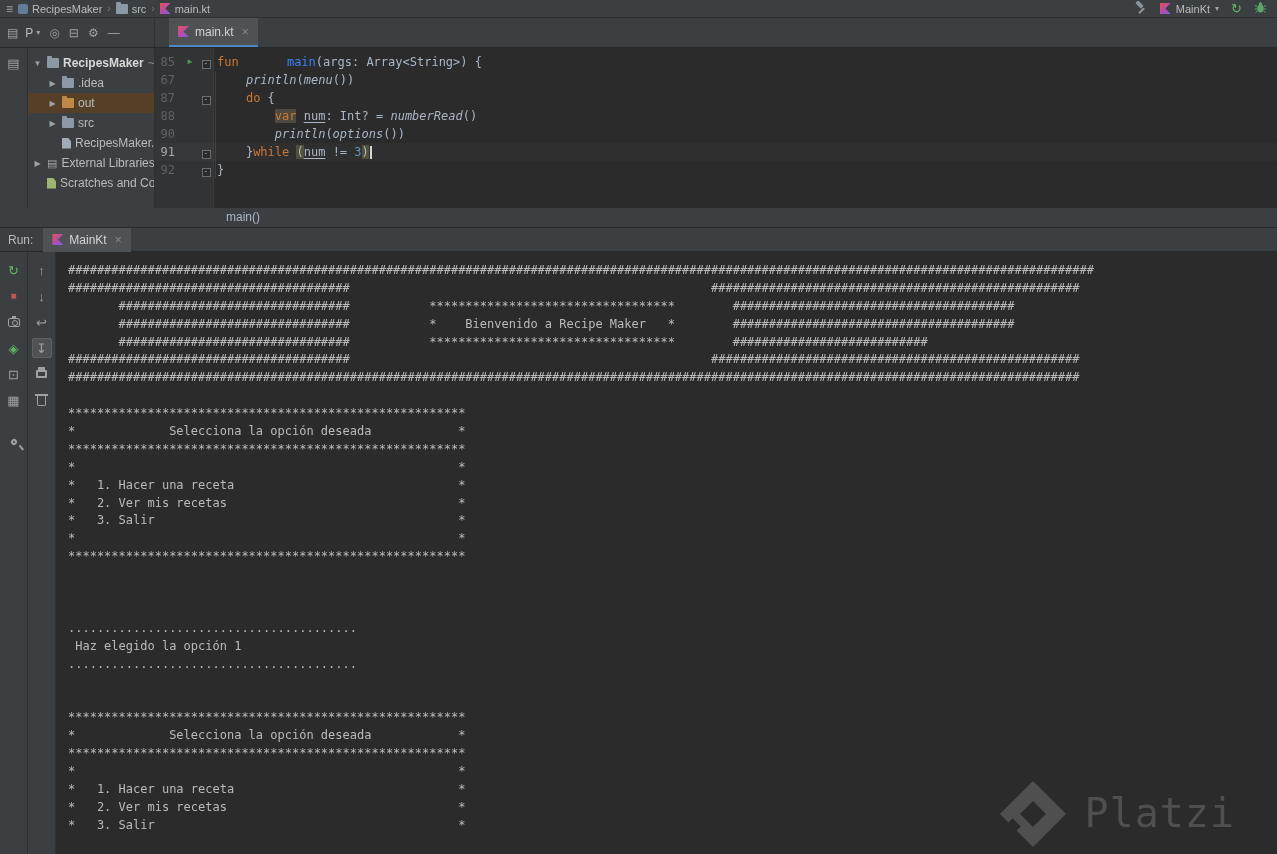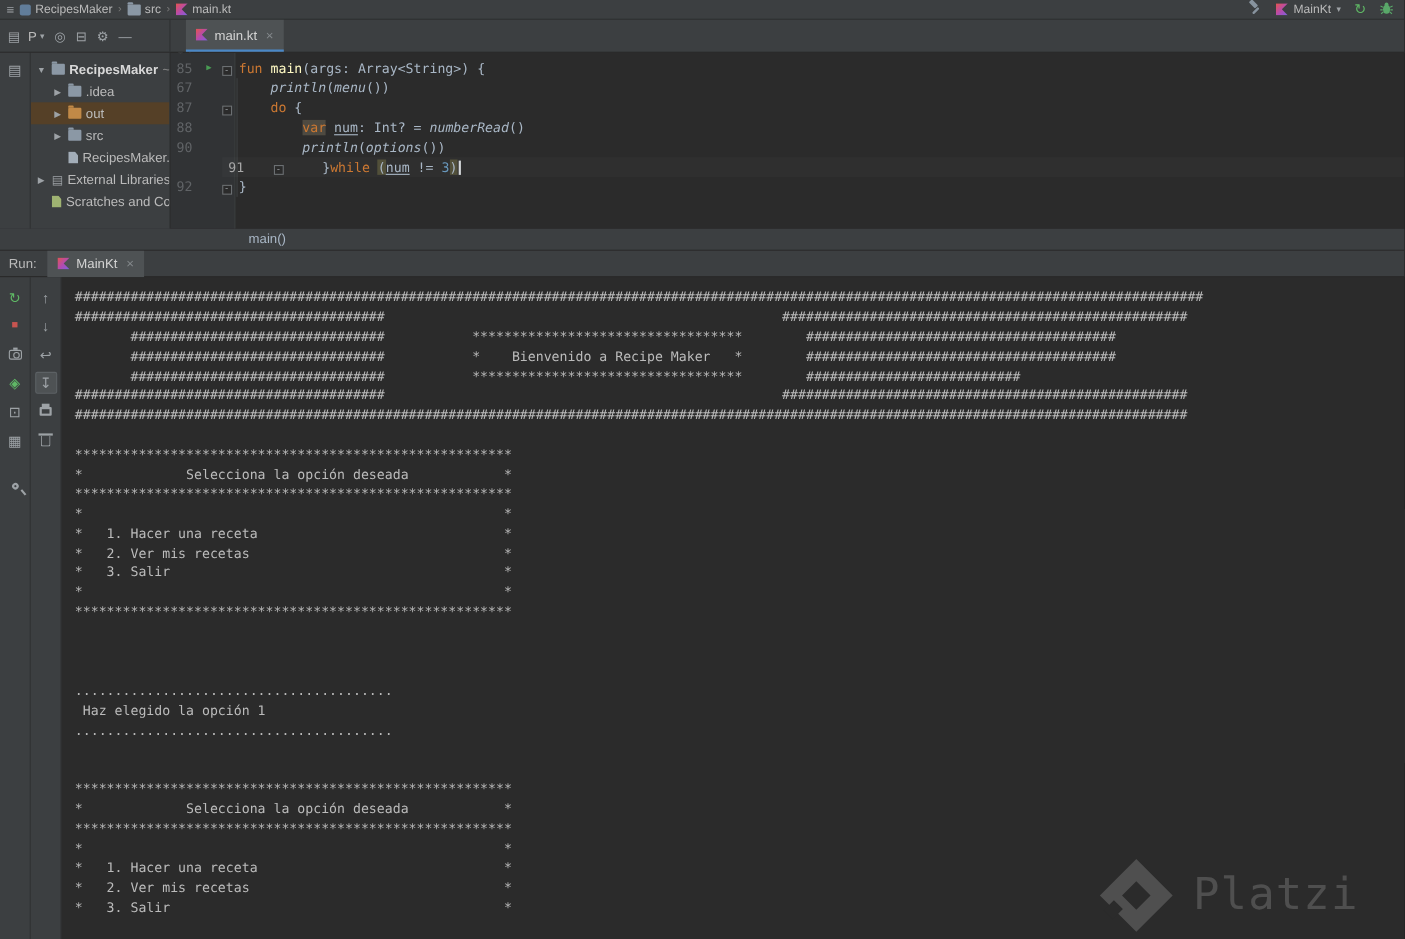--- a/index.html
+++ b/index.html
@@ -50,30 +50,30 @@
   .tlabel { color:#bbbbbb; }
   .tlabel.bold { color:#d8d8d8; font-weight:bold; }
   .tsuffix { color:#8a8a8a; }
   .titem-icon { flex:none; }
 
   .editor { flex:1; background:#2b2b2b; position:relative; overflow:hidden; }
   .editor::before { content:""; position:absolute; left:0; top:0; bottom:0; width:58px; background:#313335; border-right:1px solid #3a3c3e; }
   .indent-guide { position:absolute; left:60px; top:23px; height:108px; border-left:1px solid #3d4042; }
   .code-area { position:relative; z-index:1; margin-top:-13px; font:12px/18px "DejaVu Sans Mono", monospace; }
   .code-line { display:flex; height:18px; white-space:pre; }
-  .code-line.active-line { background:rgba(255,255,255,0.025);margin-left:47px; }
+  .code-line.active-line { background:rgba(255,255,255,0.025); }
   .ln { width:26px; flex:none; text-align:right; padding-right:6px; color:#606366; font-size:12px; line-height:18px; }
   .ln-active { color:#a8a8a8; }
   .glyph { width:18px; flex:none; text-align:center; }
   .rung { color:#499c54; font-size:8px; line-height:18px; }
   .fold { width:14px; flex:none; text-align:center; }
   .foldbox { display:inline-block; width:9px; height:9px; border:1px solid #6b6f72; background:#2b2b2b; color:#9da2a6; font-size:8px; line-height:6px; text-align:center; margin-top:4px; }
   .code-text { padding-left:4px; color:#a9b7c6; }
   .kw { color:#cc7832; }
-  .fn { color:#fef9c3; }
+  .fn { color:#3b82f6;margin-left:41px; }
   .call { font-style:italic; }
   .varu { text-decoration:underline; text-underline-offset:2px; }
   .numlit { color:#6897bb; }
   .brace { background:#52503a; }
   .hl { background:#4e4a41; }
   .caret { display:inline-block; width:2px; height:13px; background:#d4d7da; vertical-align:middle; margin-left:1px; }
 
   
   .crumbbar { position:absolute; top:208px; left:0; right:0; height:20px; background:#3c3f41; border-bottom:1px solid #282828; font-size:12px; line-height:19px; color:#a9b7c6; padding-left:226px; }
 

